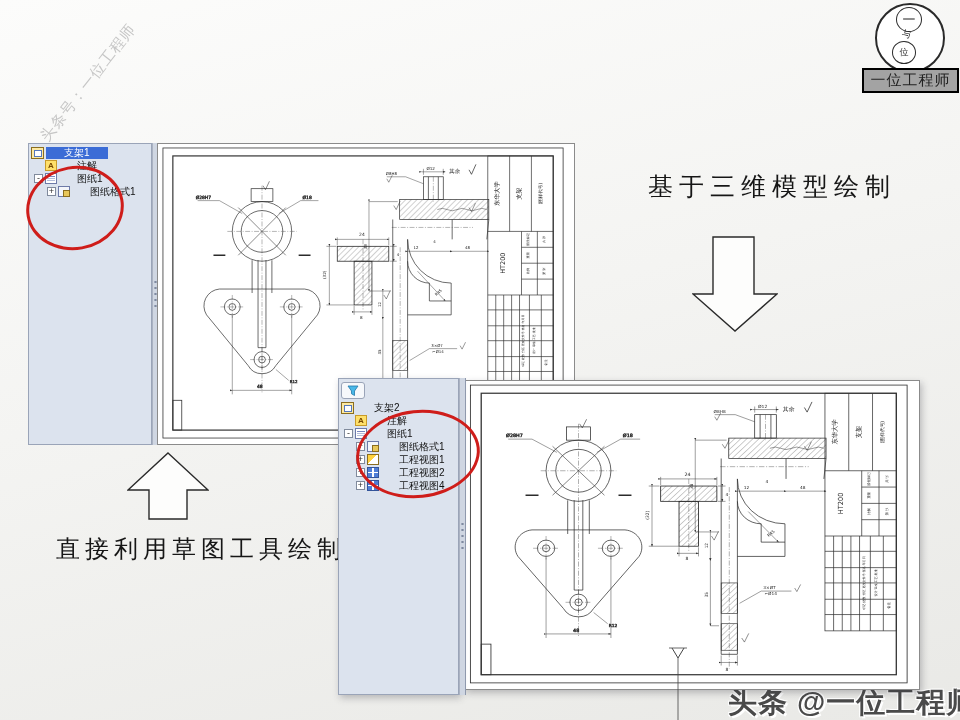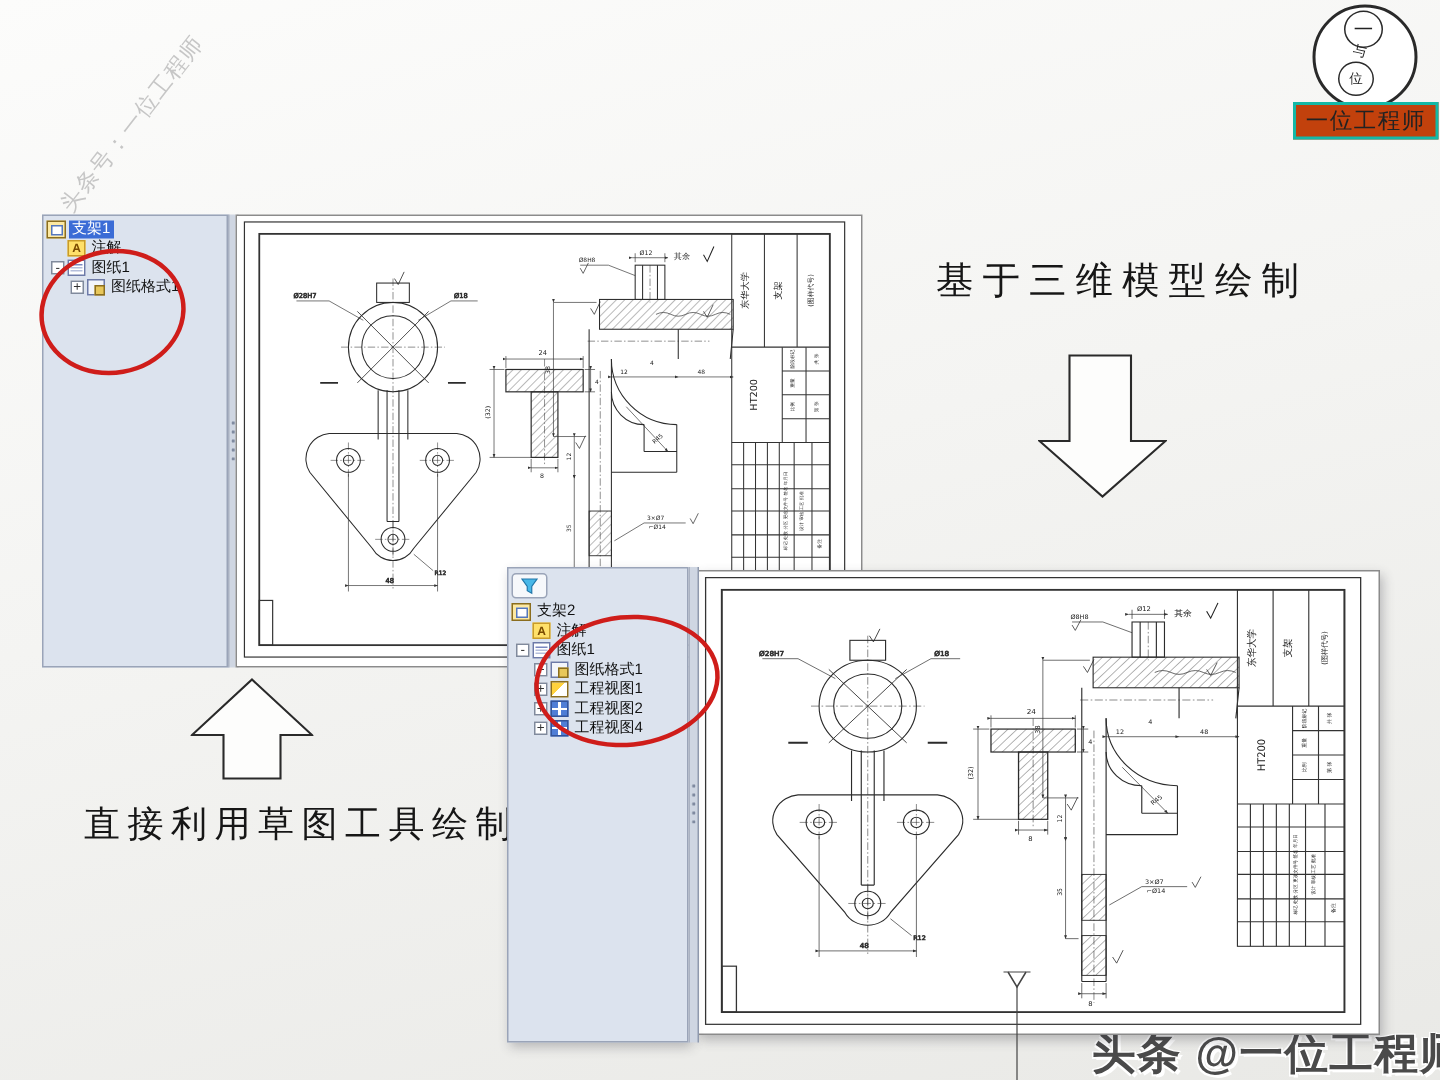--- a/index.html
+++ b/index.html
@@ -10,49 +10,49 @@
   }
   
   .wm-diag{
     position:absolute;left:44px;top:130px;transform:rotate(-52deg);transform-origin:0 50%;
     font-size:15px;letter-spacing:1px;color:#c6c6c6;white-space:nowrap;
   }
   .caption{
     position:absolute;color:#161616;white-space:nowrap;
     font-family:"Liberation Serif","DejaVu Serif",serif;font-weight:400;
   }
-  .caption.right{left:624px;top:170px;font-size:25px;letter-spacing:6px;}
+  .caption.right{left:648px;top:170px;font-size:25px;letter-spacing:6px;}
   .caption.left{left:56px;top:533px;font-size:24px;letter-spacing:5px;}
   .wm-bottom{
     position:absolute;left:728px;top:683px;font-size:29px;font-weight:700;color:#4a4a4a;
     letter-spacing:1px;white-space:nowrap;
     text-shadow:2px 2px 0 #ffffff,-1px -1px 0 #ffffff,1px -1px 0 #ffffff,-1px 1px 0 #ffffff;
   }
   
   .logo{position:absolute;left:856px;top:0px;width:104px;height:104px;}
   .logo .big{position:absolute;left:19px;top:3px;width:66px;height:66px;border:2px solid #2a2a2a;border-radius:50%;background:#fff;}
   .logo .small{position:absolute;border:1.5px solid #2a2a2a;border-radius:50%;background:#fff;
     display:flex;align-items:center;justify-content:center;font-family:"Liberation Serif",serif;color:#222;}
   .logo .s1{left:40px;top:7px;width:24px;height:23px;font-size:13px;}
   .logo .s2{left:36px;top:41px;width:22px;height:21px;font-size:9px;}
   .logo .squig{position:absolute;left:46px;top:28px;font-size:9px;color:#222;transform:rotate(12deg);}
-  .logo .box{position:absolute;left:6px;top:68px;width:93px;height:21px;border:2px solid #14b8a6;background:#c2410c;
+  .logo .box{position:absolute;left:6px;top:68px;width:93px;height:21px;border:2px solid #000000;background:#a3a3a3;
     display:flex;align-items:center;justify-content:center;font-size:15px;color:#222;
     font-family:"Liberation Serif",serif;letter-spacing:1px;}
   
   .panel{position:absolute;background:#dce3ee;border:1px solid #9aa4b8;box-sizing:border-box;padding-top:2px;}
   .splitter{position:absolute;background:#cfd6e2;border-left:1px solid #aab2c2;border-right:1px solid #8f99ad;}
   .grip{position:absolute;left:1px;top:45%;width:3px;height:28px;
     background-image:radial-gradient(circle,#7f8aa0 1px,transparent 1.3px);background-size:3px 6px;}
   .sheet{position:absolute;background:#fff;border:1px solid #8b8b8b;box-sizing:border-box;}
   .shadow{box-shadow:2px 3px 7px rgba(60,60,70,.30);}
   .svg-mount,.sheet svg{width:100%;height:100%;display:block;}
   
   .trow{display:flex;align-items:center;height:13px;font-size:10px;color:#111;white-space:nowrap;margin:0;}
-  .tlabel{padding:0 2px;line-height:12px;}
+  .tlabel{padding:0 18px;line-height:12px;}
   .tlabel.sel{background:#3b6cd6;color:#fff;}
   .twist{width:9px;height:9px;box-sizing:border-box;border:1px solid #808a9c;background:#fff;
     font-size:9px;line-height:6px;text-align:center;color:#333;margin-right:2px;flex:none;}
   .ic{flex:none;margin-right:2px;position:relative;}
   .ic-root{width:13px;height:12px;background:#fde9a2;border:1px solid #8a6d1f;box-sizing:border-box;}
   .ic-root:after{content:"";position:absolute;left:2px;top:2px;width:6px;height:5px;background:#fff;border:1px solid #5577bb;}
   .ic-note{width:12px;height:11px;background:#ffe06a;border:1px solid #c89b2a;box-sizing:border-box;
     font-size:8px;font-weight:700;color:#7a4a00;text-align:center;line-height:9px;font-style:normal;}
   .ic-sheet{width:12px;height:11px;background:#fff;border:1px solid #6d7aa8;box-sizing:border-box;}
   .ic-sheet:after{content:"";position:absolute;left:1px;top:2px;width:8px;height:1px;background:#7a87c0;box-shadow:0 2px 0 #b4bedb,0 4px 0 #b4bedb;}

